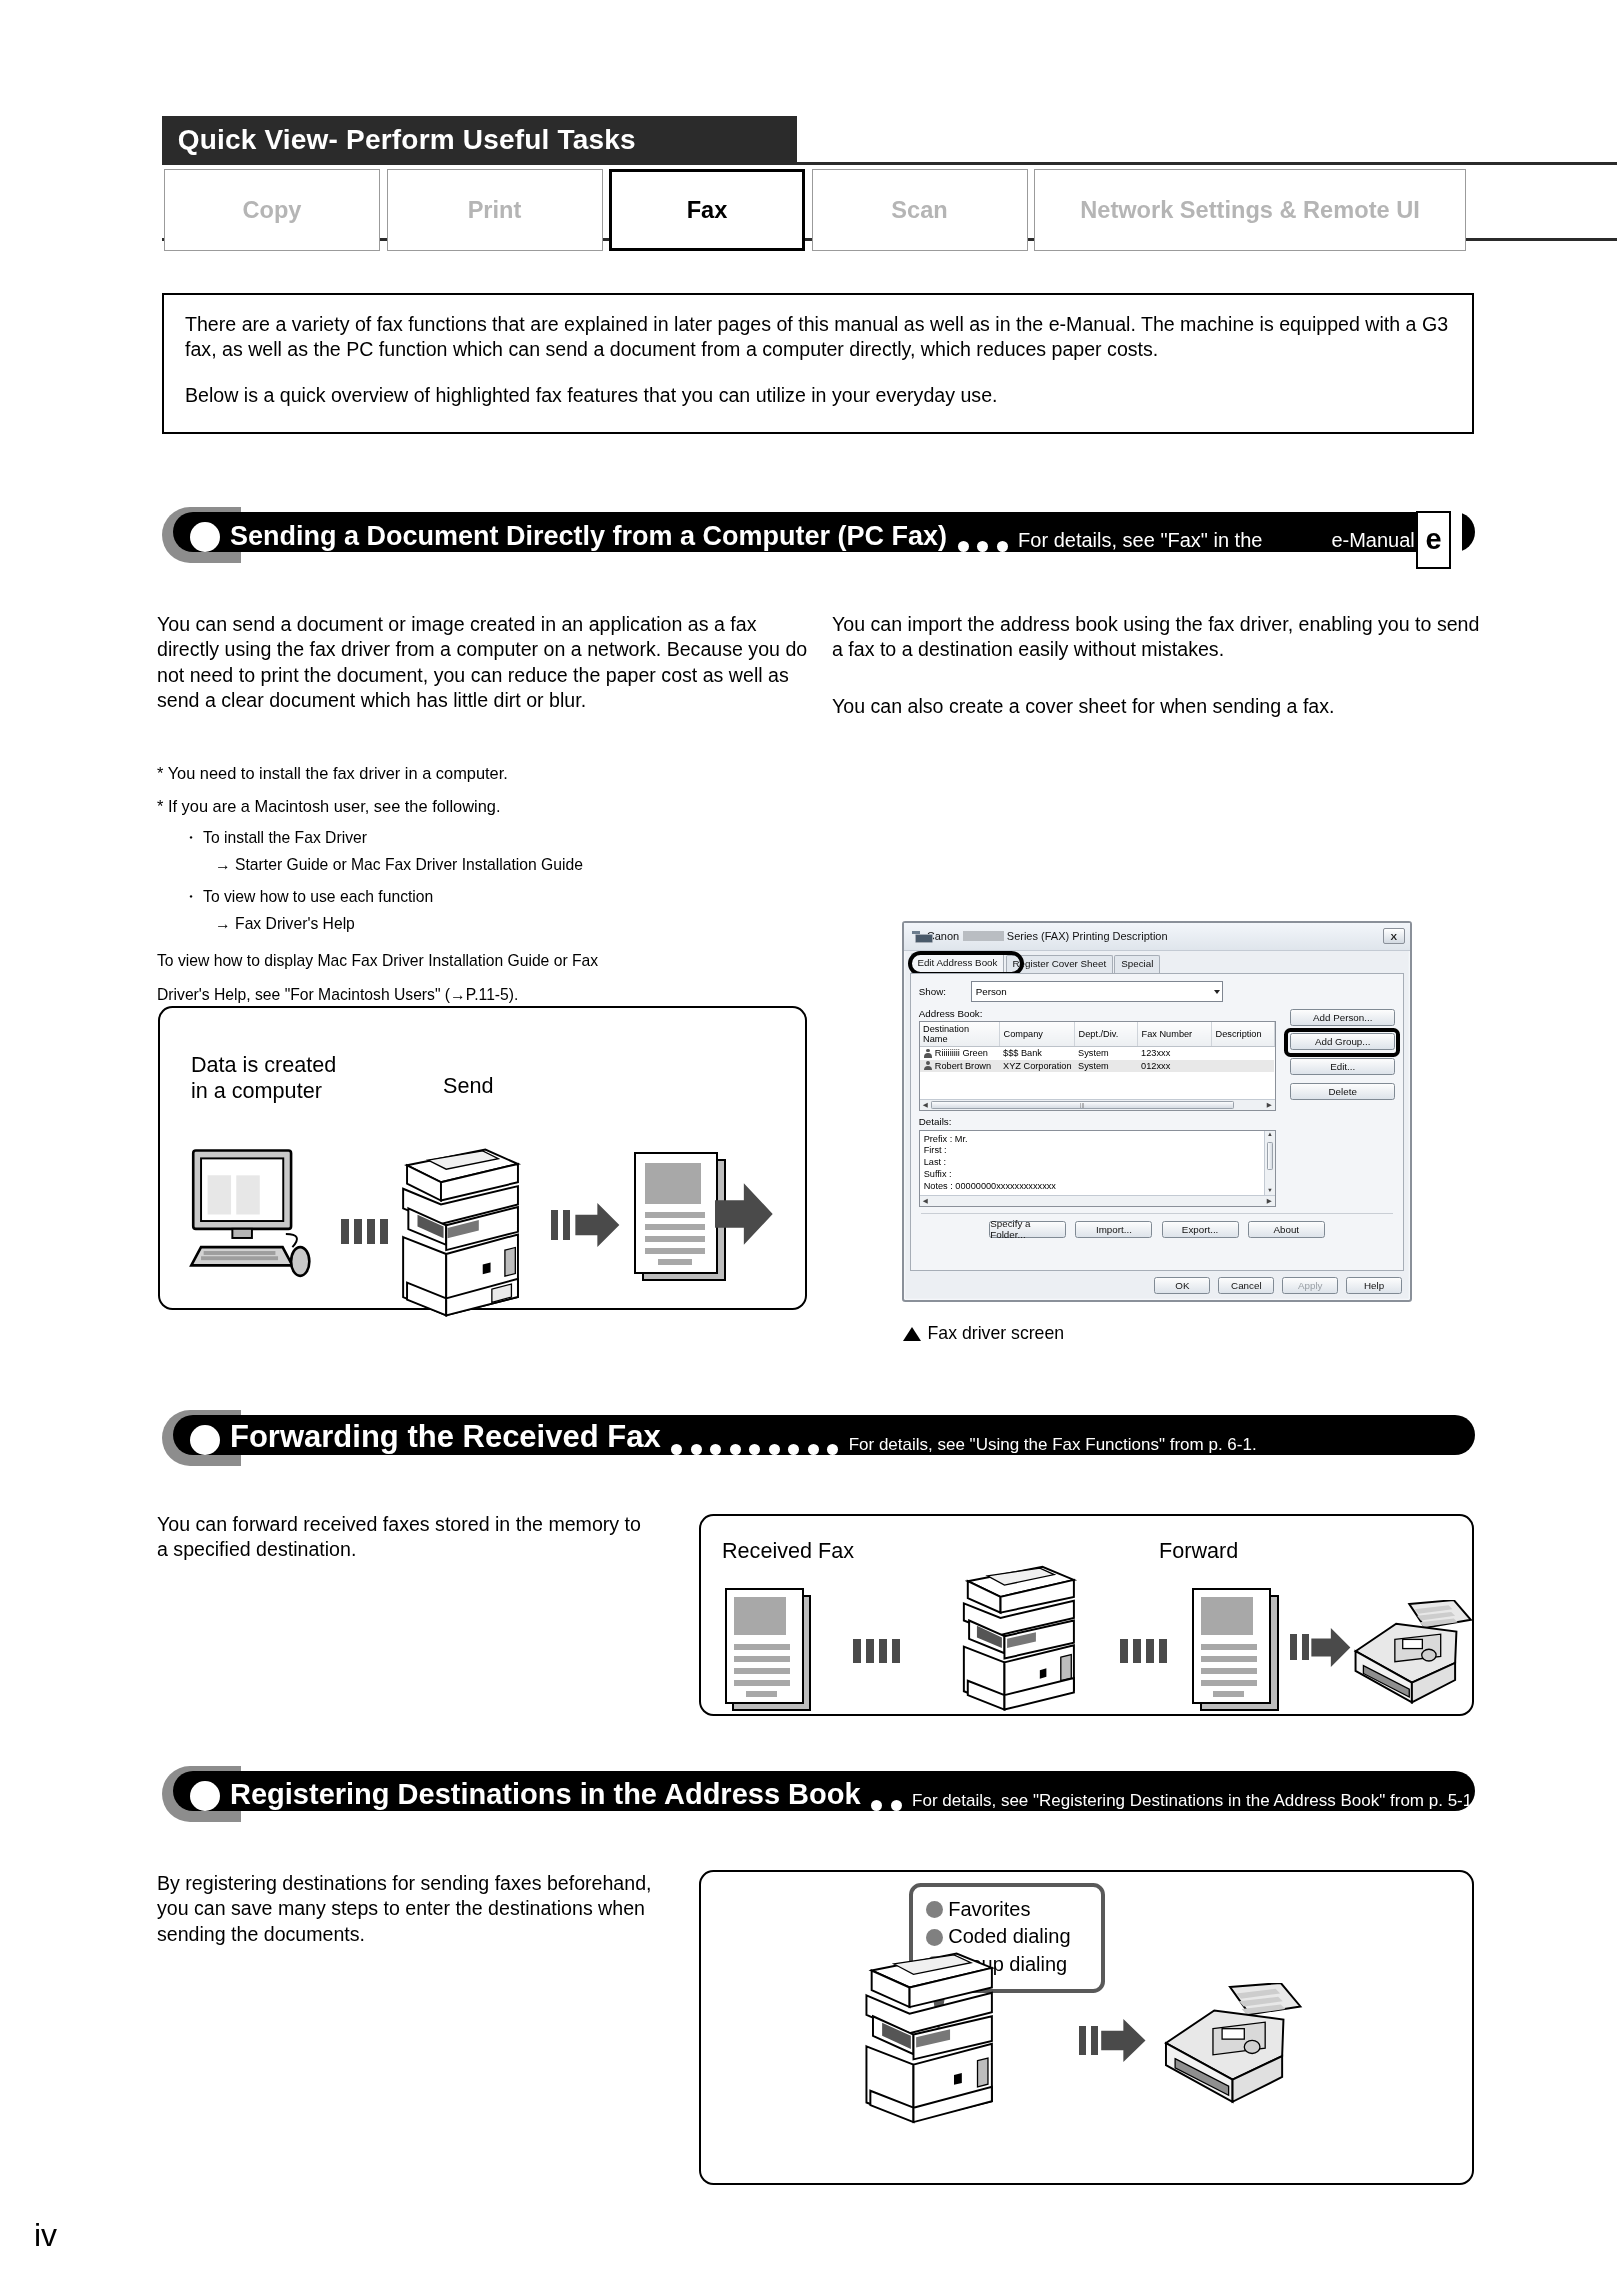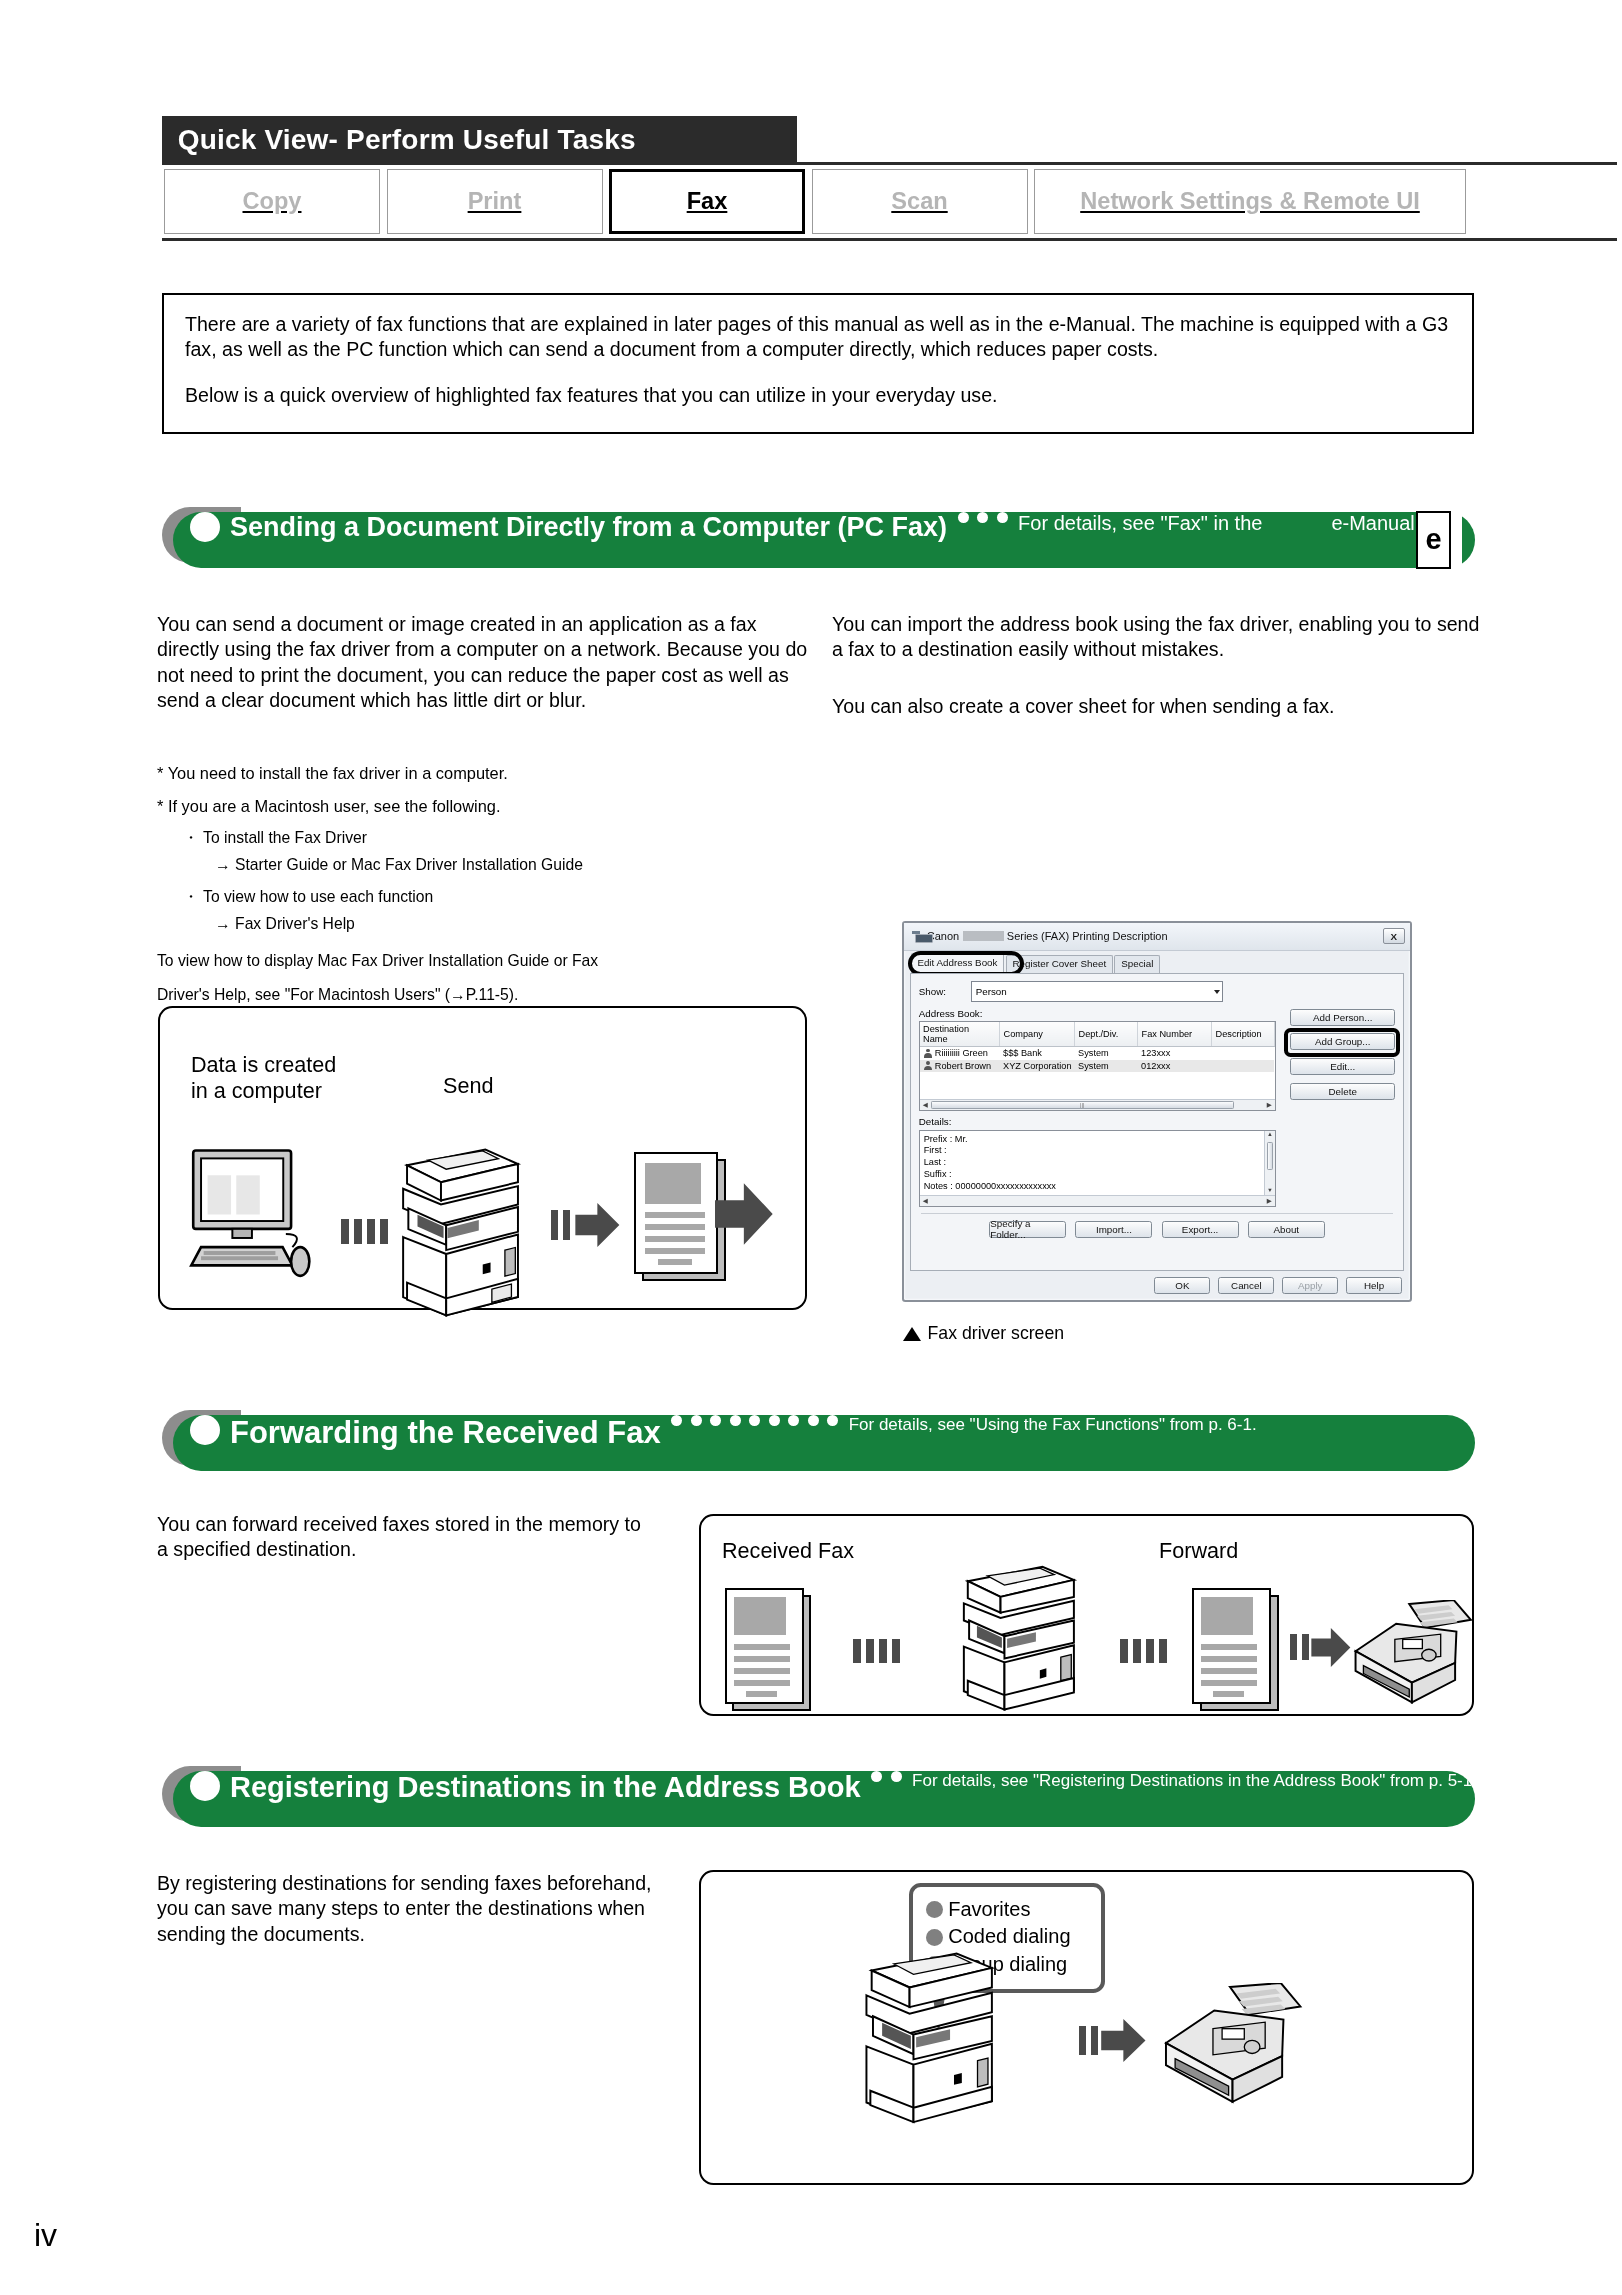--- a/index.html
+++ b/index.html
@@ -13,39 +13,39 @@
   .page { position: relative; width: 1623px; height: 2295px; }
 
   
   .hdr-band { position: absolute; left: 162px; top: 116px; width: 635px; height: 47px;
               background: #2b2b2b; }
   .hdr-band span { display:block; color:#fff; font-size: 28px; font-weight: bold;
                    letter-spacing: 0.2px; padding: 7.9px 0 0 15.7px; }
   .hdr-rule { position:absolute; left: 162px; top: 162px; width: 1455px; height: 3.3px; background:#2b2b2b; }
   .hdr-rule2 { position:absolute; left: 162px; top: 238px; width: 1455px; height: 3.3px; background:#2b2b2b; }
 
-  .tabs { position:absolute; left: 164px; top: 169px; height: 65px; display:flex; gap:6.5px;text-decoration:underline; }
+  .tabs { position:absolute; left: 164px; top: 169px; height: 82px; display:flex; gap:6.5px; }
   .tab { border: 1.3px solid #9b9b9b; background:#fff; display:flex; align-items:center;
          justify-content:center; font-size: 23.6px; color:#b5b5b5; font-weight:600; }
   .tab.w1 { width: 216px; }
   .tab.active { border: 3.3px solid #000; color:#000; width: 196px; font-weight:bold; }
   .tab.wide { width: 432px; }
 
   
   .intro { position:absolute; left: 162px; top: 293px; width: 1312px; height: 141px;
            border: 2.6px solid #000; padding: 17px 21px; }
   .intro p { font-size: 19.6px; line-height: 1.30; }
   .intro p + p { margin-top: 19.6px; }
 
   
   .banner { position:absolute; height: 56px; }
   .banner .shadow { position:absolute; left:0; top:-5.2px; width: 79px; height: 56px;
                     background:#8d8d8d; border-radius: 30px 0 0 30px; }
-  .banner .bar { position:absolute; left: 10.5px; top: 0; height: 56px; background:#15803d;
-                 border-radius: 30px; display:flex; align-items:flex-start; padding-left: 17px;
+  .banner .bar { position:absolute; left: 10.5px; top: 0; height: 40px; background:#000000;
+                 border-radius: 30px; display:flex; align-items:flex-end; padding-left: 17px;
                  overflow: hidden; }
   .banner .dotbig { width: 30px; height: 30px; border-radius: 50%; background:#fff; flex:0 0 auto; }
   .banner .btitle { color:#fff; font-weight:bold; margin-left: 10.5px; white-space:nowrap; }
   .banner .dots { display:flex; align-items:center; gap: 8.5px; margin: 0 10.5px; flex:0 0 auto; }
   .banner .dots i { display:block; width: 11px; height: 11px; border-radius:50%; background:#fff; }
   .banner .bnote { color:#fff; white-space:nowrap; }
 
   .book-icon { position:absolute; width: 46px; height: 58px; }
   .book-icon .pg { position:absolute; right:0; top:-2px; width: 13px; height: 58px; background:#fff;
                    border-left:1.3px solid #000; }

